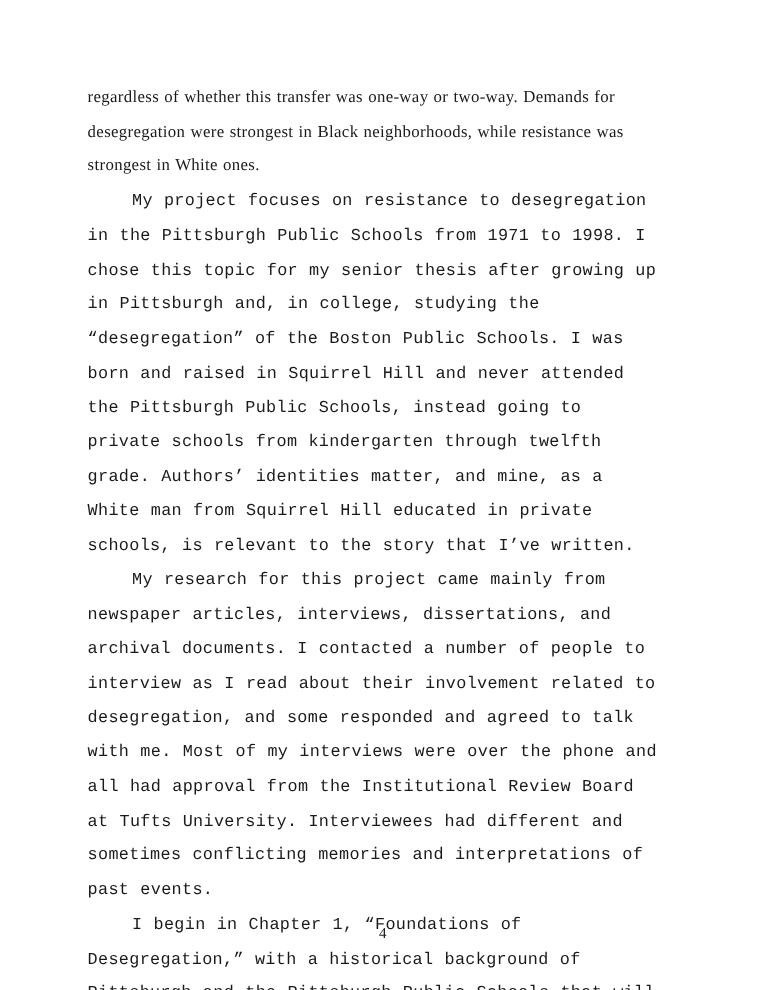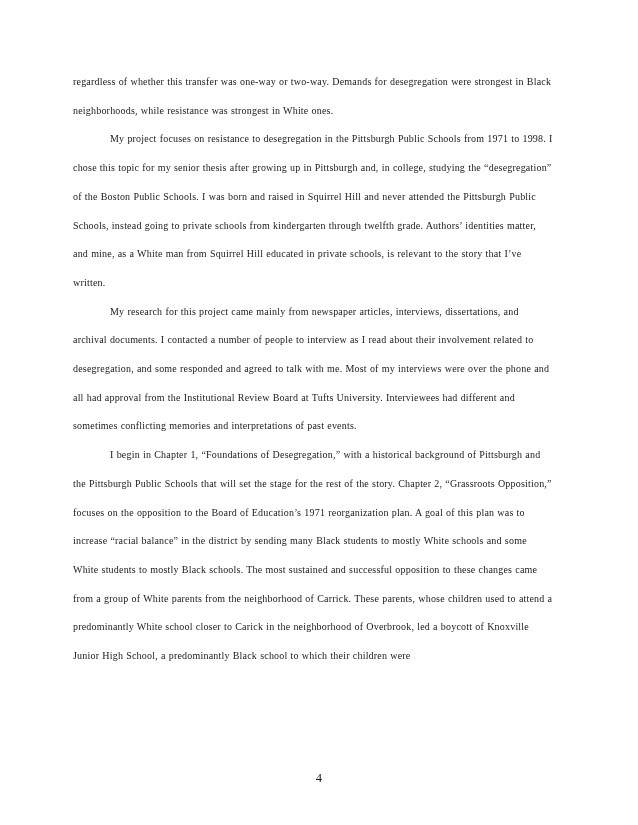--- a/index.html
+++ b/index.html
@@ -21,29 +21,30 @@
     box-sizing: border-box;
   }
   .text-block {
     position: absolute;
     left: 73px;
     top: 68px;
     width: 480px;
   }
   .para {
     margin: 0;
-    font-size: 10px;
+    font-size: 14px;
     line-height: 28.7px;
     text-align: left;
     letter-spacing: 0.02em;
     word-spacing: 0.04em;
     color: #1a1a1a;
   }
   .para.indent {
     text-indent: 37px;
+    font-family: Liberation Mono, monospace;
   }
   .page-number {
     position: absolute;
     left: 0;
     right: 0;
     top: 770px;
     text-align: center;
     font-size: 12.6px;
     line-height: 16px;
     color: #1a1a1a;

